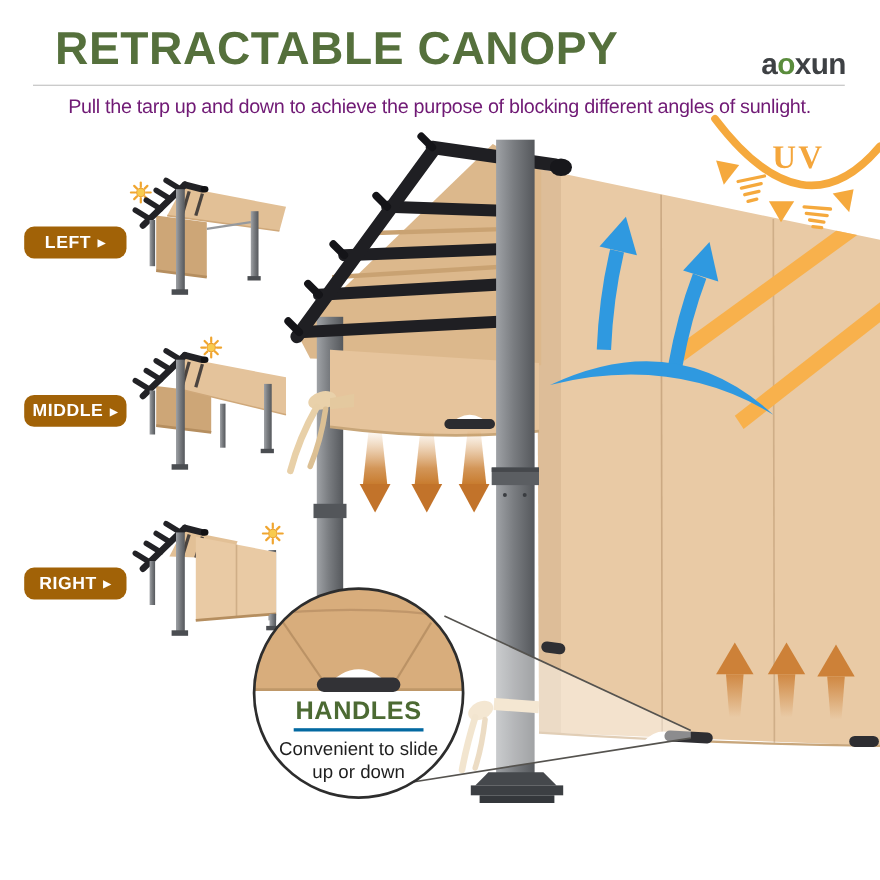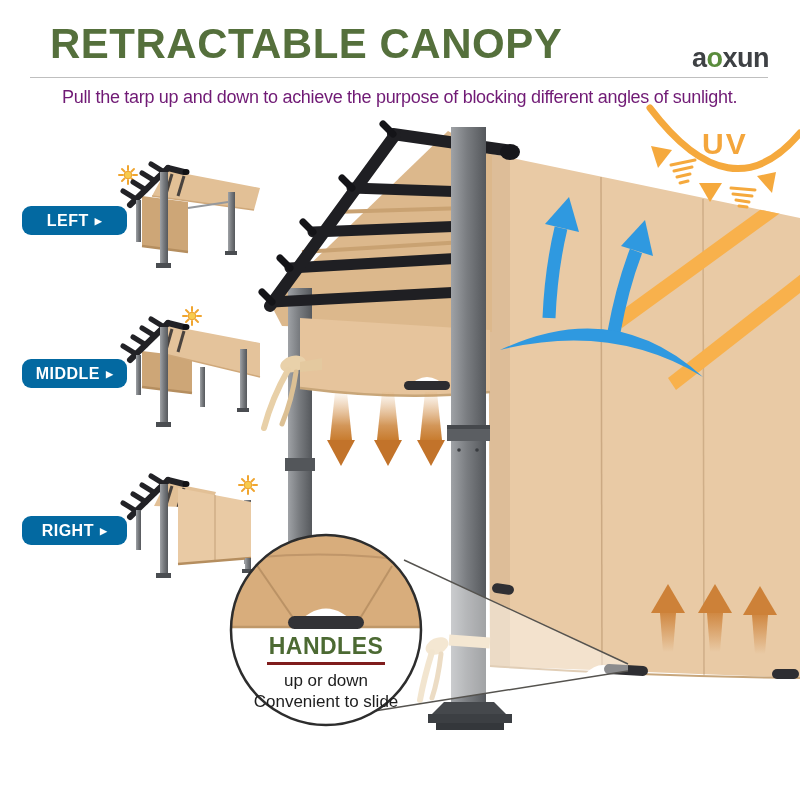--- a/index.html
+++ b/index.html
@@ -10,34 +10,34 @@
 
   .title{left:30px;top:20px;font-size:42px;font-weight:700;letter-spacing:.5px;
          color:#55703c;white-space:nowrap;margin-left:20px;}
   .logo{right:31px;top:43px;font-size:27px;font-weight:700;letter-spacing:-.5px;
         color:#3e4144;white-space:nowrap;}
   .logo .accent{color:#5a8c3c;}
   .rule{left:30px;top:77px;width:738px;height:0;border-top:1.5px solid #bfbfbf;}
   .subtitle{left:30px;top:87px;font-size:18px;letter-spacing:-.3px;color:#701a75;
             white-space:nowrap;margin-left:32px;}
 
-  .pos-btn{position:absolute;z-index:2;width:105px;height:29px;border-radius:9px;
-           background:#0369a1;color:#fff;display:flex;align-items:center;justify-content:center;
+  .pos-btn{position:absolute;z-index:2;width:93px;height:29px;border-radius:9px;
+           background:#a16207;color:#fff;display:flex;align-items:center;justify-content:center;
            font-weight:700;font-size:16px;letter-spacing:.5px;cursor:pointer;border:none;}
   .pos-btn .arr{font-size:9px;margin-left:6px;margin-top:1px;}
   #btn-left{left:22px;top:206px;}
   #btn-middle{left:22px;top:359px;}
   #btn-right{left:22px;top:516px;align-items:center;}
 
-  .uv-label{left:702px;top:127px;font-family:Liberation Sans, sans-serif;font-weight:700;
+  .uv-label{left:702px;top:127px;font-family:Liberation Serif, serif;font-weight:700;
             font-size:30px;letter-spacing:2px;color:#f4a63c;}
 
   .inset-text{left:240px;top:632px;width:172px;text-align:center;line-height:1.25;}
   .inset-text h3{margin:0 0 5px 0;font-size:23px;letter-spacing:.5px;color:#4c6a33;
-                 display:inline-block;border-bottom:3px solid #7f1d1d;padding:0 2px 1px 2px;}
+                 display:inline-block;border-bottom:3px solid #0369a1;padding:0 2px 1px 2px;}
   .inset-text p{margin:0;font-size:17px;color:#1e1e1e;}
 </style>
 </head>
 <body>
 
 <div id="page">
 
   <svg id="scene" width="800" height="800" viewBox="0 0 800 800">
     <defs>
       <linearGradient id="gradPost" x1="0" y1="0" x2="1" y2="0">
@@ -358,17 +358,17 @@
   </button>
   <button class="pos-btn" id="btn-right">
     <span>RIGHT</span>
     <span class="arr">▶</span>
   </button>
 
   <div class="txt uv-label">UV</div>
 
   <div class="txt inset-text">
     <h3>HANDLES</h3>
+    <p>Convenient to slide</p>
     <p>up or down</p>
-    <p>Convenient to slide</p>
   </div>
 
 </div>
 
 </body></html>

